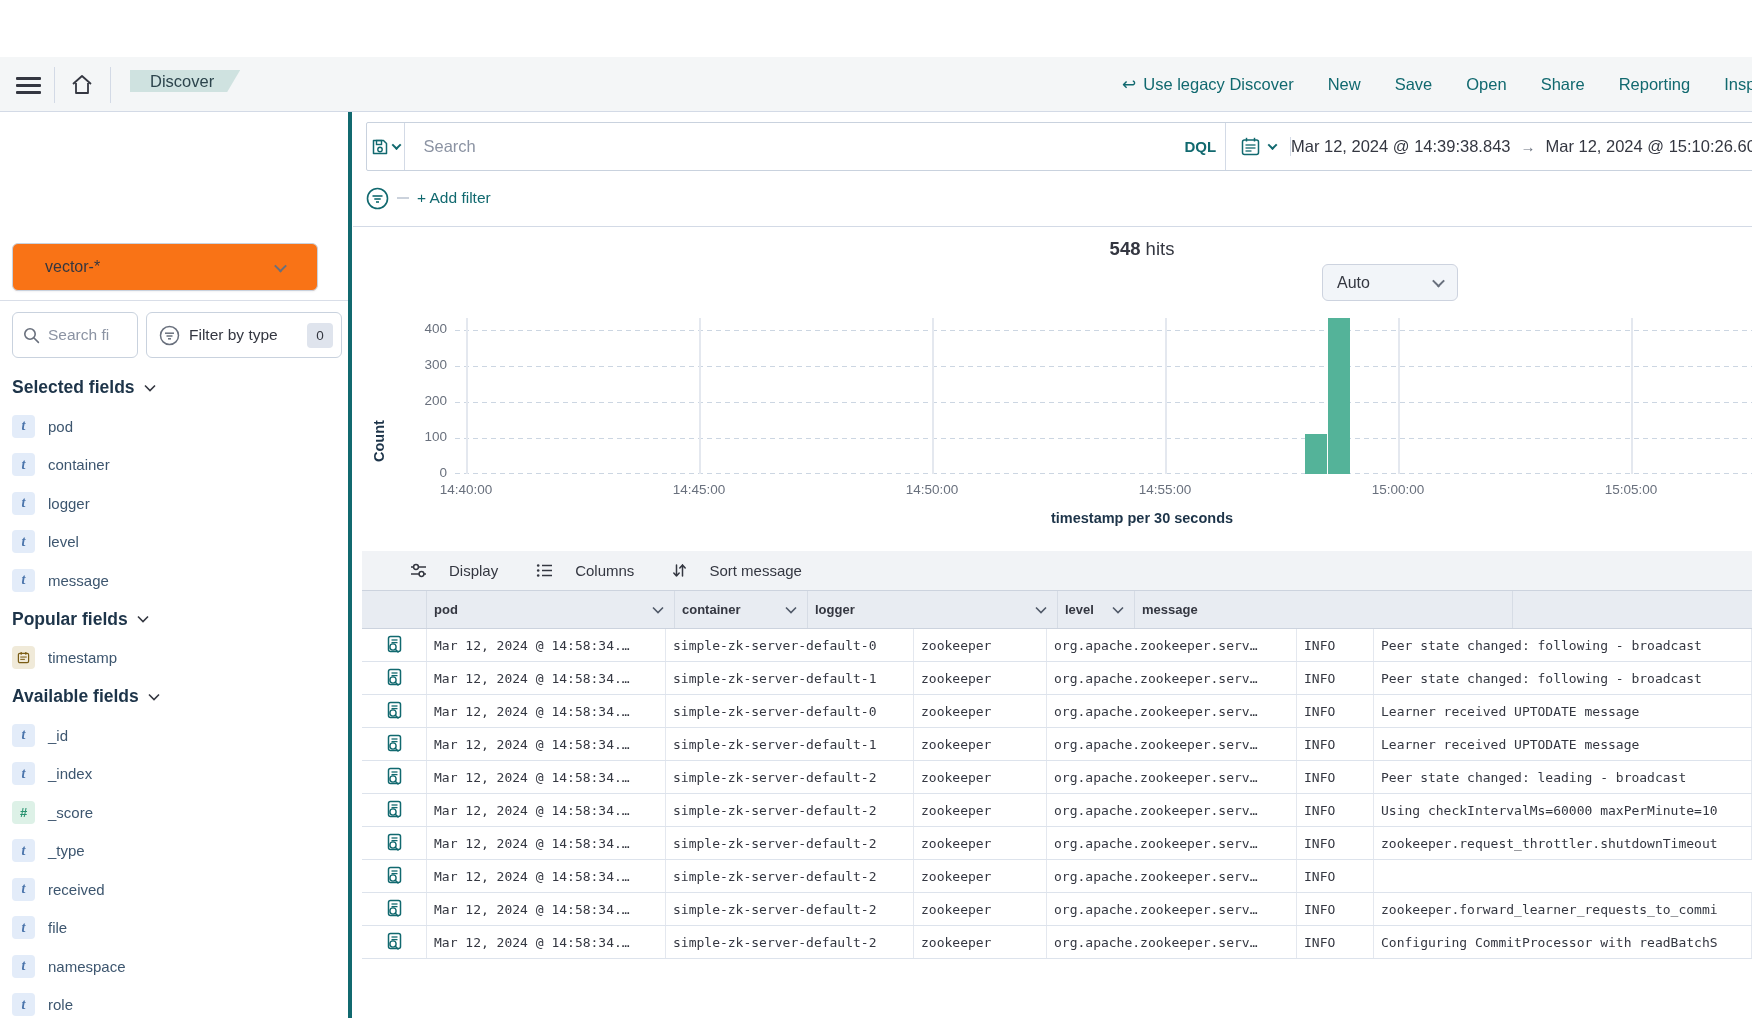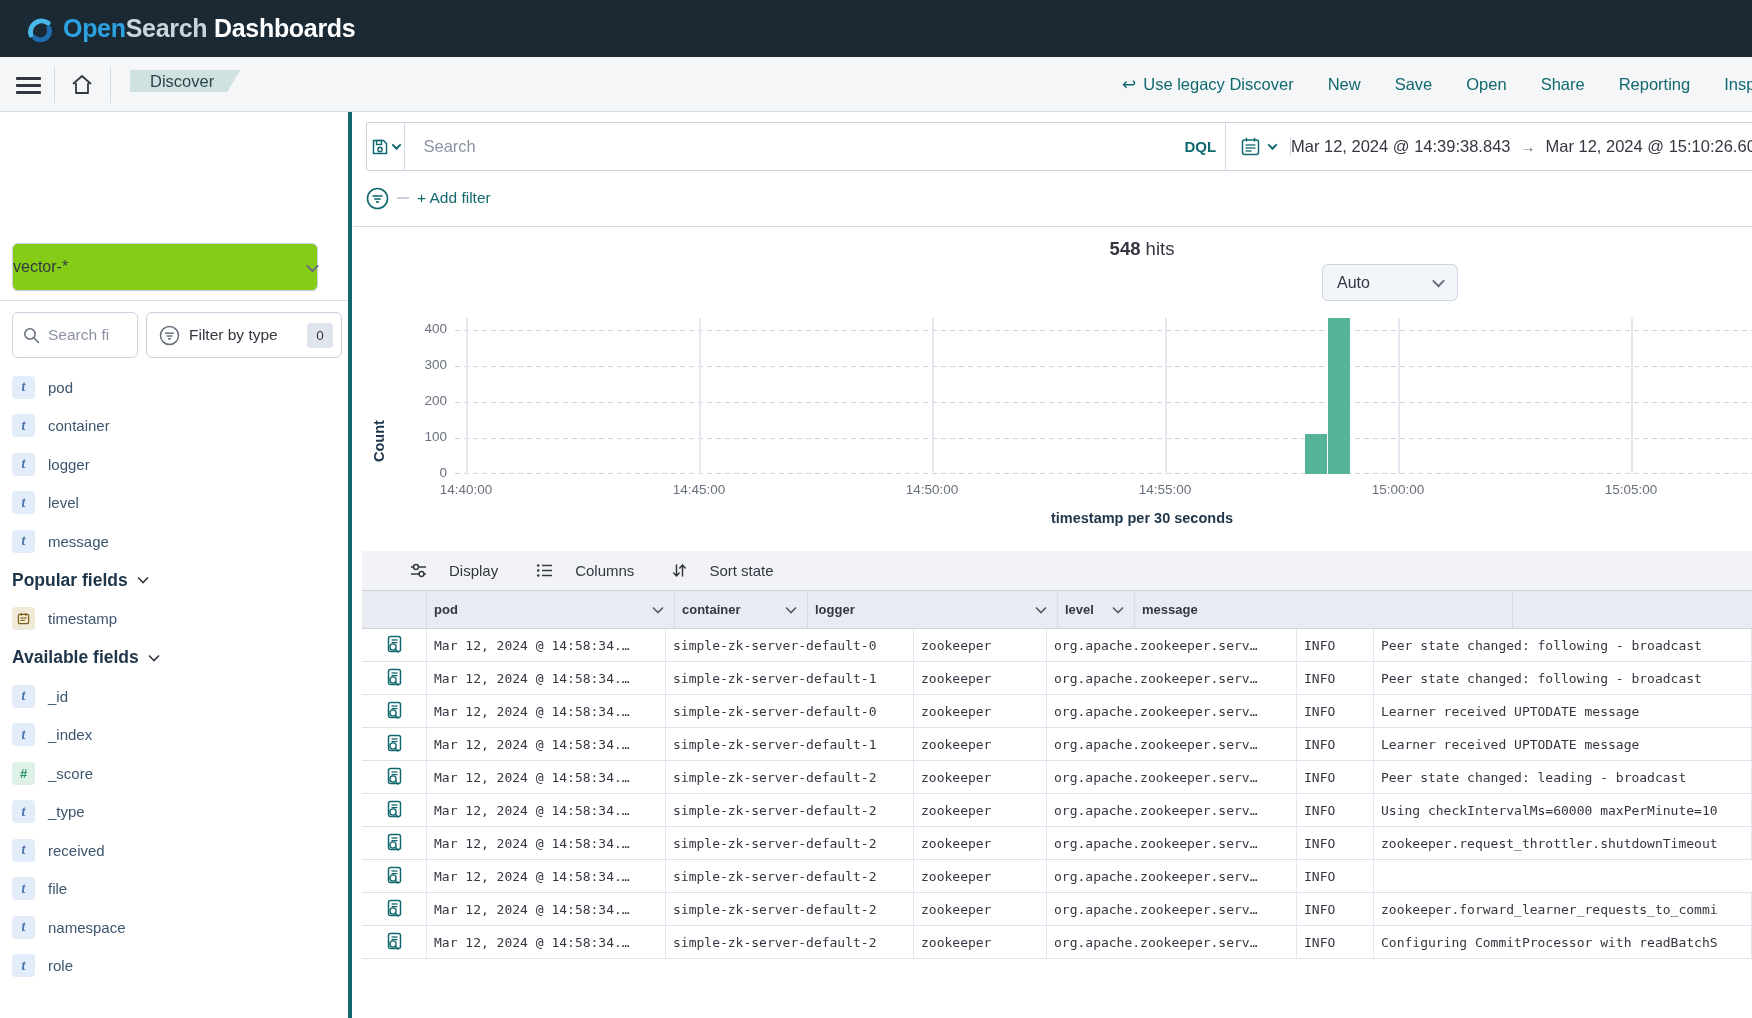--- a/index.html
+++ b/index.html
@@ -26,23 +26,23 @@
     clip-path:polygon(0 0,100% 0,calc(100% - 13px) 100%,0 100%); }
   .actions { position:absolute; left:1122px; top:0; height:55px; display:flex; align-items:center; gap:34px; white-space:nowrap; }
   .action-item { color:#11696f; font-size:16.5px; display:flex; align-items:center; gap:7px; cursor:pointer; }
   .undo-glyph { font-size:17px; color:#11696f; }
 
   
   .v-divider { position:absolute; left:348px; top:112px; width:4px; height:906px; background:#11696f; }
 
   
   .sidebar { position:absolute; left:0; top:112px; width:348px; height:906px; background:#fff; }
-  .index-select { position:absolute; left:12px; top:131px; width:306px; height:48px; background:#84cc16;
+  .index-select { position:absolute; left:12px; top:131px; width:306px; height:48px; background:#f97316;
     border:1px solid #c9d2de; border-radius:6px; display:flex; align-items:center; justify-content:space-between;
-    padding:0 0; font-size:16px; box-shadow:0 1px 2px rgba(30,40,60,.06); cursor:pointer; }
+    padding:0 32px; font-size:16px; box-shadow:0 1px 2px rgba(30,40,60,.06); cursor:pointer; }
   .sidebar-divider { position:absolute; left:0; top:188px; width:348px; height:1px; background:#d9dee8; }
   .field-search { position:absolute; left:12px; top:200px; width:126px; height:46px; border:1px solid #c9d2de;
     border-radius:6px; background:#fff; display:flex; align-items:center; padding:0 10px; gap:8px; overflow:hidden; }
   .field-search input { border:none; outline:none; width:62px; font-size:15.5px; color:#343741; font-family:"Liberation Sans",sans-serif; }
   .field-search input::placeholder { color:#8b93a3; }
   .type-filter { position:absolute; left:146px; top:200px; width:196px; height:46px; border:1px solid #c9d2de;
     border-radius:6px; background:#fff; display:flex; align-items:center; padding:0 8px 0 12px; gap:9px; font-size:15.5px; cursor:pointer; }
   .count-badge { margin-left:auto; min-width:26px; height:25px; background:#dfe4ed; border-radius:4px;
     display:flex; align-items:center; justify-content:center; font-size:13.5px; color:#343741; }
   .fields-list { position:absolute; left:0; top:256px; width:348px; }
@@ -115,29 +115,20 @@
 
   .chev { display:inline-block; width:9px; height:9px; border-right:2px solid #69707d; border-bottom:2px solid #69707d;
     transform:rotate(45deg) translate(-1px,-1px); flex:0 0 auto; }
   svg { display:block; }
 </style>
 </head>
 <body>
 
 <div id="stage">
 
-  <div class="app-header">
-    <div class="logo-wrap">
-      <svg width="28" height="28" viewBox="0 0 28 28">
-        <path d="M5 20 A11 11 0 0 1 22 8" fill="none" stroke="#49b8e8" stroke-width="5" stroke-linecap="round"></path>
-        <path d="M23 13 A9 9 0 0 1 9 23" fill="none" stroke="#1f6db0" stroke-width="5" stroke-linecap="round"></path>
-      </svg>
-      <div class="logo-text"><span class="p1">Open</span><span class="p2">Search</span><span class="p3"> Dashboards</span></div>
-    </div>
-  </div>
 
   <div class="navbar">
     <div class="hamburger">
         <span></span>
         <span></span>
         <span></span>
       </div>
     <div class="nav-sep" style="left:54px"></div>
     <div class="home-btn">
       <svg width="24" height="22" viewBox="0 0 24 22">
@@ -191,20 +182,26 @@
       <svg width="21" height="21" viewBox="0 0 21 21">
         <circle cx="10.5" cy="10.5" r="9" fill="none" stroke="#69707d" stroke-width="1.5"></circle>
         <line x1="6" y1="8.2" x2="15" y2="8.2" stroke="#69707d" stroke-width="1.5"></line>
         <line x1="7.5" y1="11" x2="13.5" y2="11" stroke="#69707d" stroke-width="1.5"></line>
         <line x1="9" y1="13.8" x2="12" y2="13.8" stroke="#69707d" stroke-width="1.5"></line>
       </svg>
       <span>Filter by type</span>
       <span class="count-badge">0</span>
     </div>
     <div class="fields-list" id="fields-list">
+        <div class="fld-section-title">
+          <span>Selected fields</span>
+          <svg width="12" height="8" viewBox="0 0 12 8">
+            <polyline points="1,1.5 6,6.5 11,1.5" fill="none" stroke="#343741" stroke-width="1.6"></polyline>
+          </svg>
+        </div>
         <div class="fld-item">
           <span class="badge t">t</span>
           <span class="fld-name">pod</span>
         </div>
         <div class="fld-item">
           <span class="badge t">t</span>
           <span class="fld-name">container</span>
         </div>
         <div class="fld-item">
           <span class="badge t">t</span>
@@ -389,21 +386,21 @@
           </span>
           <span>Columns</span>
         </div>
         <div class="gt-btn">
           <span>
             <svg width="15" height="17" viewBox="0 0 15 17">
               <path d="M4.5 3 V14 M4.5 14 L1.8 11 M4.5 14 L7.2 11" fill="none" stroke="#343741" stroke-width="1.5" stroke-linecap="round"></path>
               <path d="M10.5 14 V3 M10.5 3 L7.8 6 M10.5 3 L13.2 6" fill="none" stroke="#343741" stroke-width="1.5" stroke-linecap="round"></path>
             </svg>
           </span>
-          <span>Sort state</span>
+          <span>Sort message</span>
         </div>
       </div>
     <div class="thead" id="thead">
         <div class="th" style="width: 65px;"></div>
         <div class="th" style="width: 248px;">
           <span>pod</span>
           <svg width="12" height="8" viewBox="0 0 12 8">
             <polyline points="1,1.5 6,6.5 11,1.5" fill="none" stroke="#505968" stroke-width="1.6"></polyline>
           </svg>
         </div>

